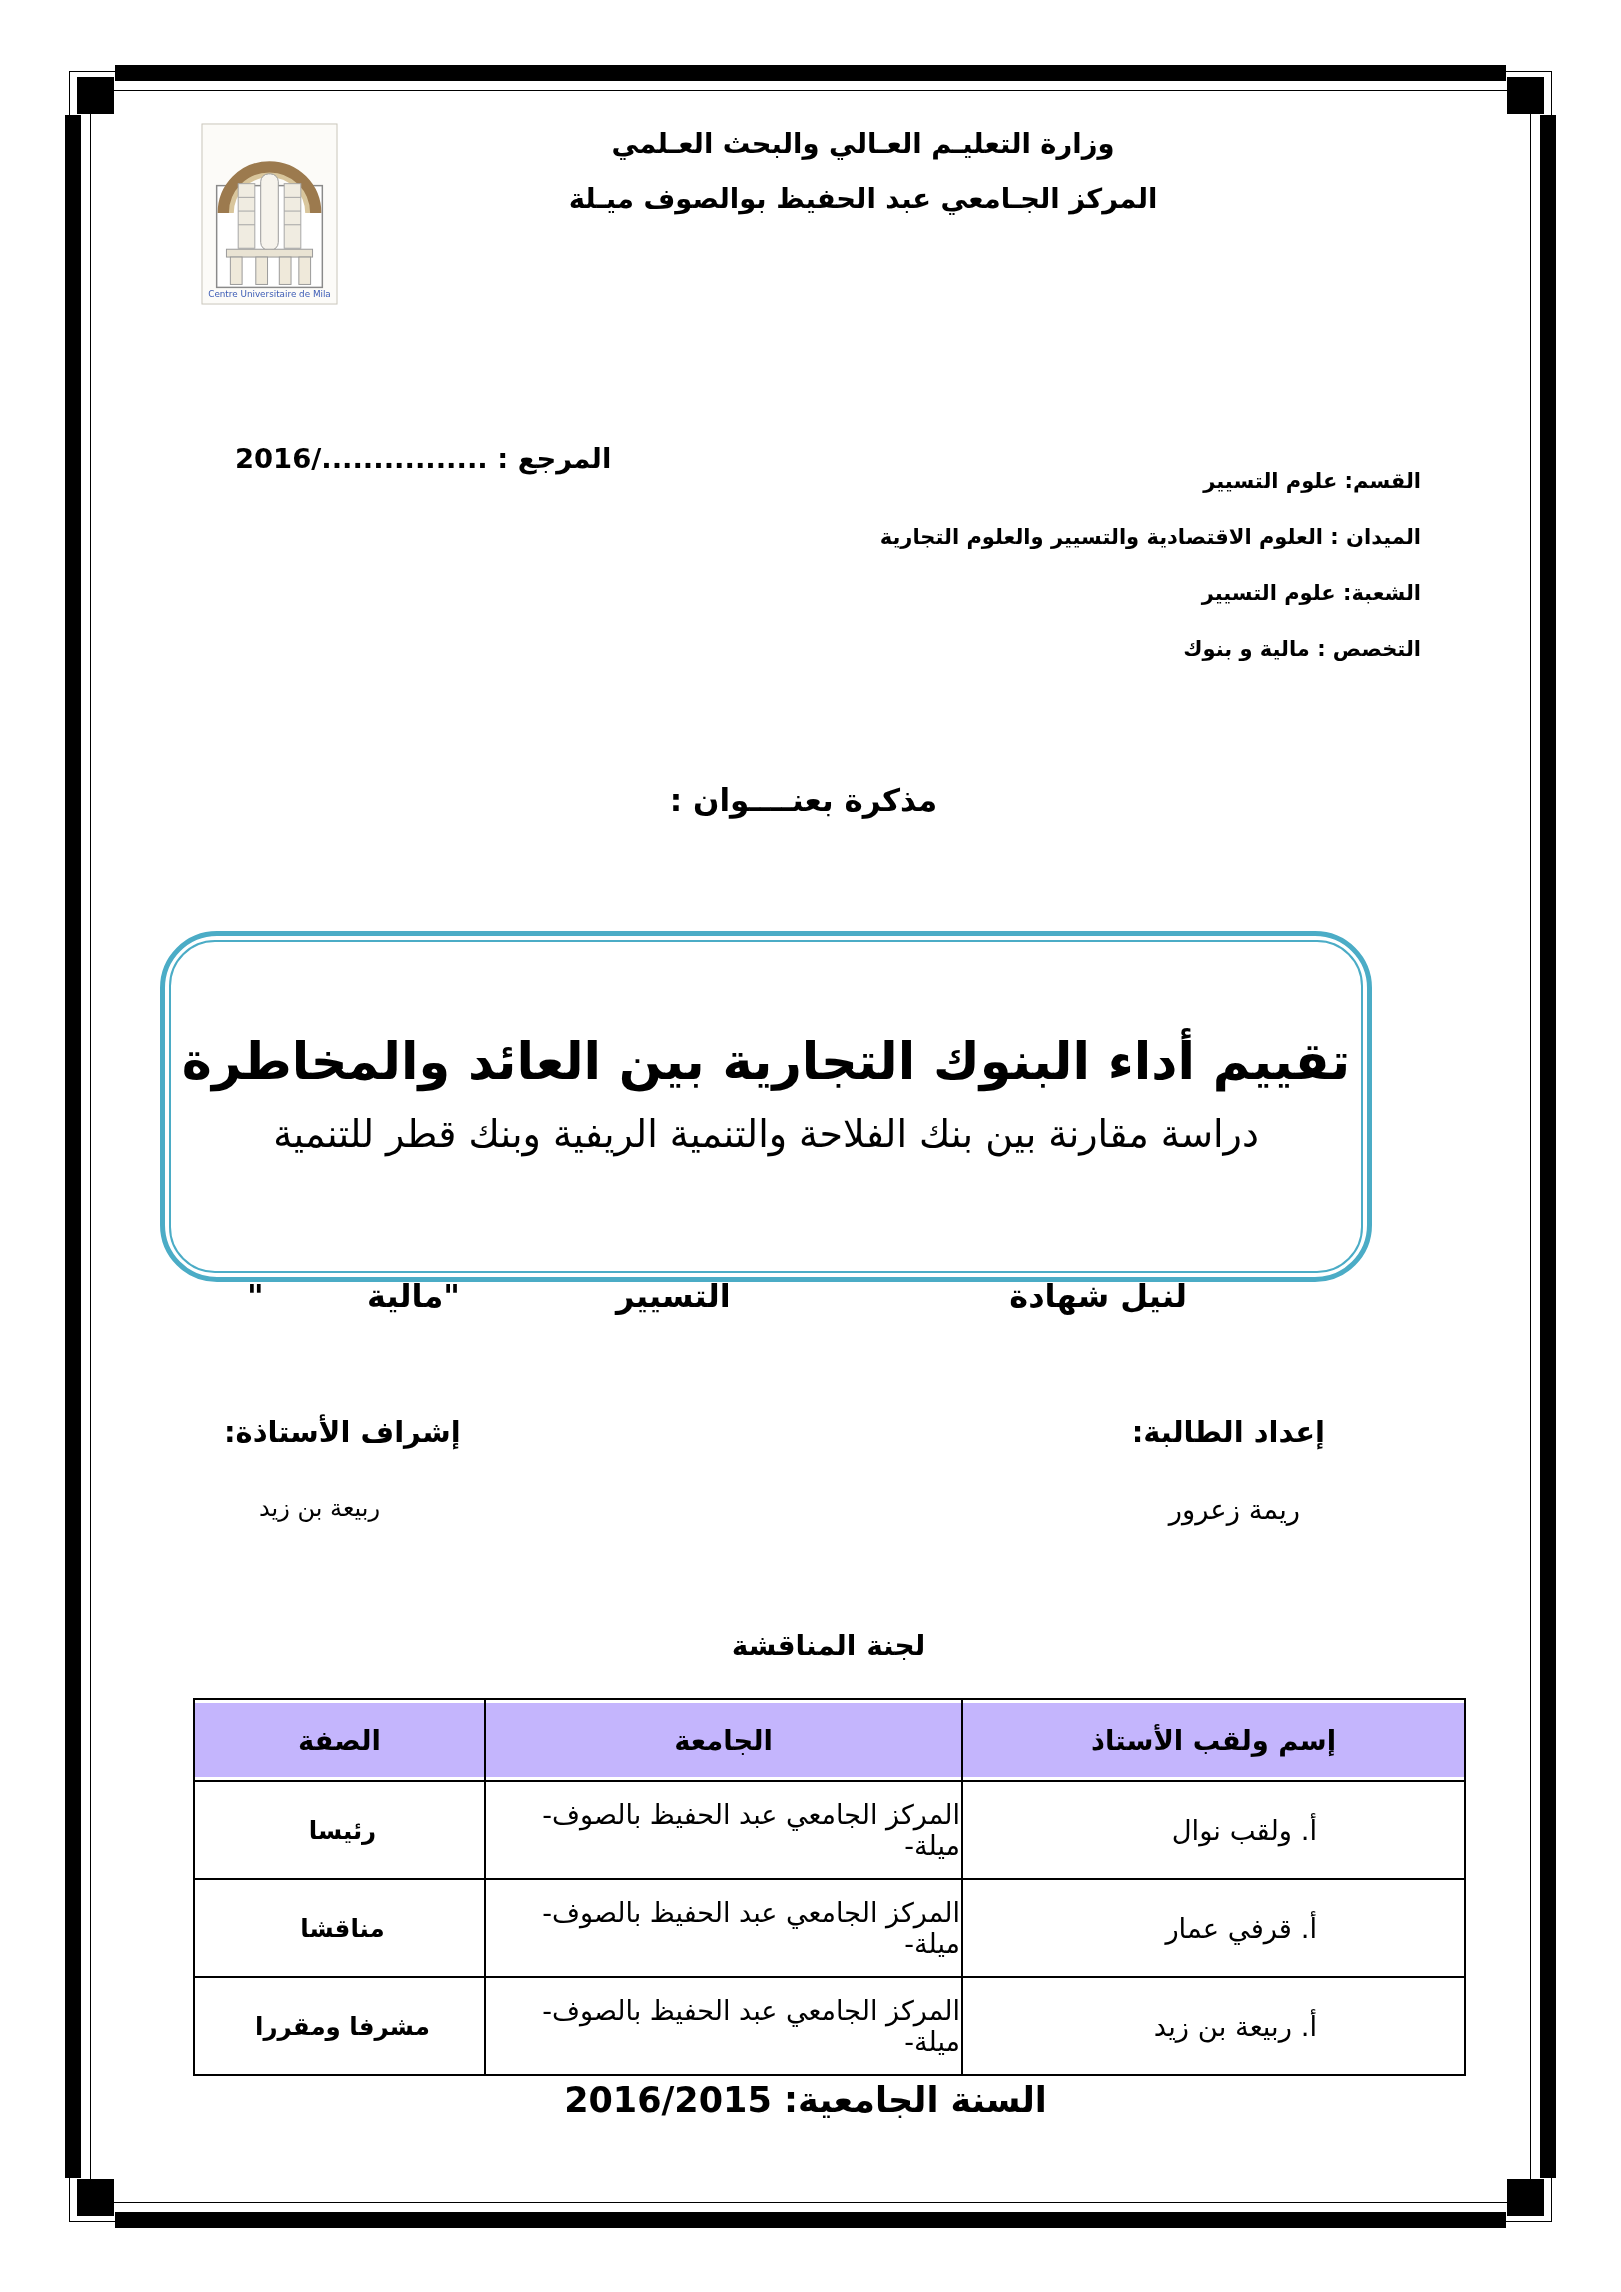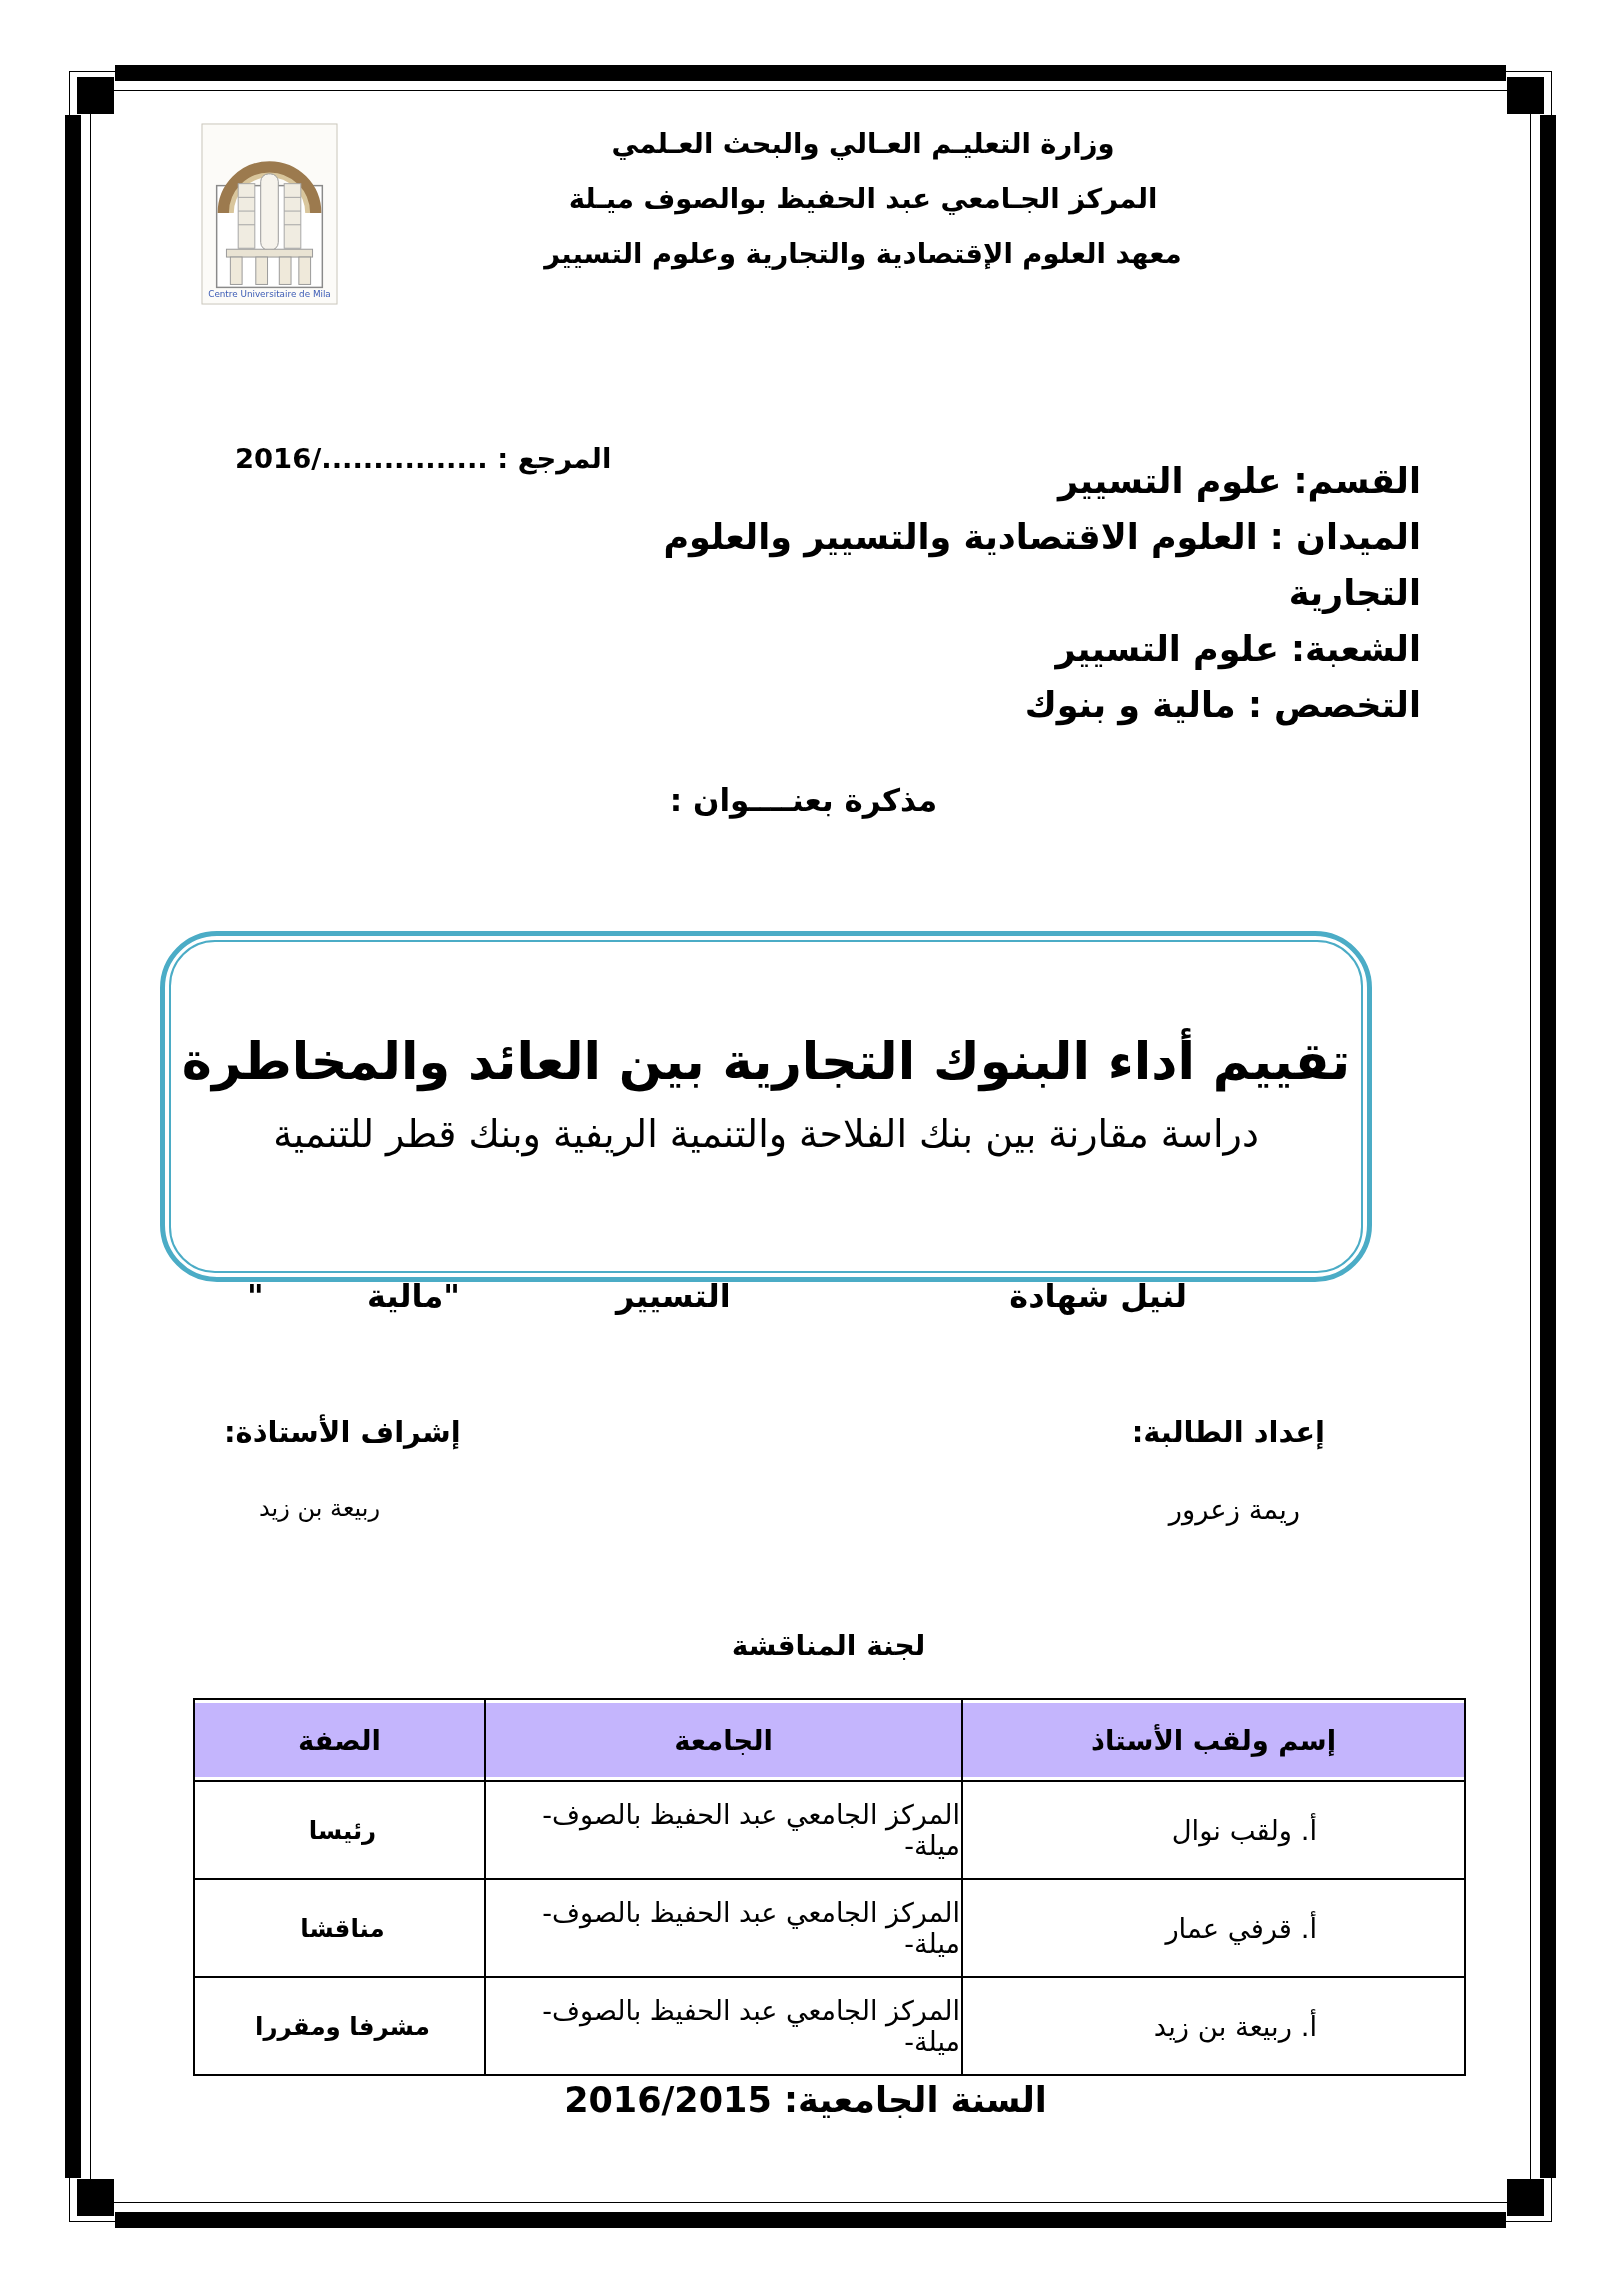--- a/index.html
+++ b/index.html
@@ -33,21 +33,21 @@
   
   .logo{position:absolute;left:201px;top:123px;width:137px;height:182px;}
   .ministry-block{
     position:absolute;left:363px;top:116px;width:1000px;
     text-align:center;font-weight:bold;font-size:27.4px;line-height:55px;
   }
   
   .reference{position:absolute;left:235px;top:443px;font-size:27.4px;font-weight:bold;direction:rtl;}
   .dept-block{
     position:absolute;right:200px;top:453px;width:882px;
-    text-align:right;font-weight:bold;font-size:35px;line-height:56px;
+    text-align:right;font-weight:bold;font-size:21px;line-height:56px;
   }
   
   .memo-label{position:absolute;left:294px;top:782px;width:1019px;text-align:center;
     font-size:31px;font-weight:bold;}
   
   .title-box{
     position:absolute;left:160px;top:931px;width:1212px;height:351px;
     border:5.9px solid #4BACC6;border-radius:57px;box-sizing:border-box;padding:3.9px;
     background:#fff;
   }
@@ -131,21 +131,20 @@
     <rect x="30" y="137" width="12" height="28" fill="#efe9da" stroke="#999999"></rect>
     <rect x="56" y="137" width="12" height="28" fill="#efe9da" stroke="#999999"></rect>
     <rect x="80" y="137" width="12" height="28" fill="#efe9da" stroke="#999999"></rect>
     <rect x="100" y="137" width="12" height="28" fill="#efe9da" stroke="#999999"></rect>
     <text x="70" y="178" font-size="9" fill="#3B5BB5" text-anchor="middle">Centre Universitaire de Mila</text>
   </svg>
 
   <div class="ministry-block">
     <div>وزارة التعليـم العـالي والبحث العـلمي</div>
     <div>المركز الجـامعي عبد الحفيظ بوالصوف ميـلة</div>
-    <div>معهد العلوم الإقتصادية والتجارية وعلوم التسيير</div>
   </div>
 
   <div class="reference">المرجع : ................/2016</div>
 
   <div class="dept-block">
     <div>القسم: علوم التسيير</div>
     <div>الميدان : العلوم الاقتصادية والتسيير والعلوم التجارية</div>
     <div>الشعبة: علوم التسيير</div>
     <div>التخصص : مالية و بنوك</div>
   </div>

